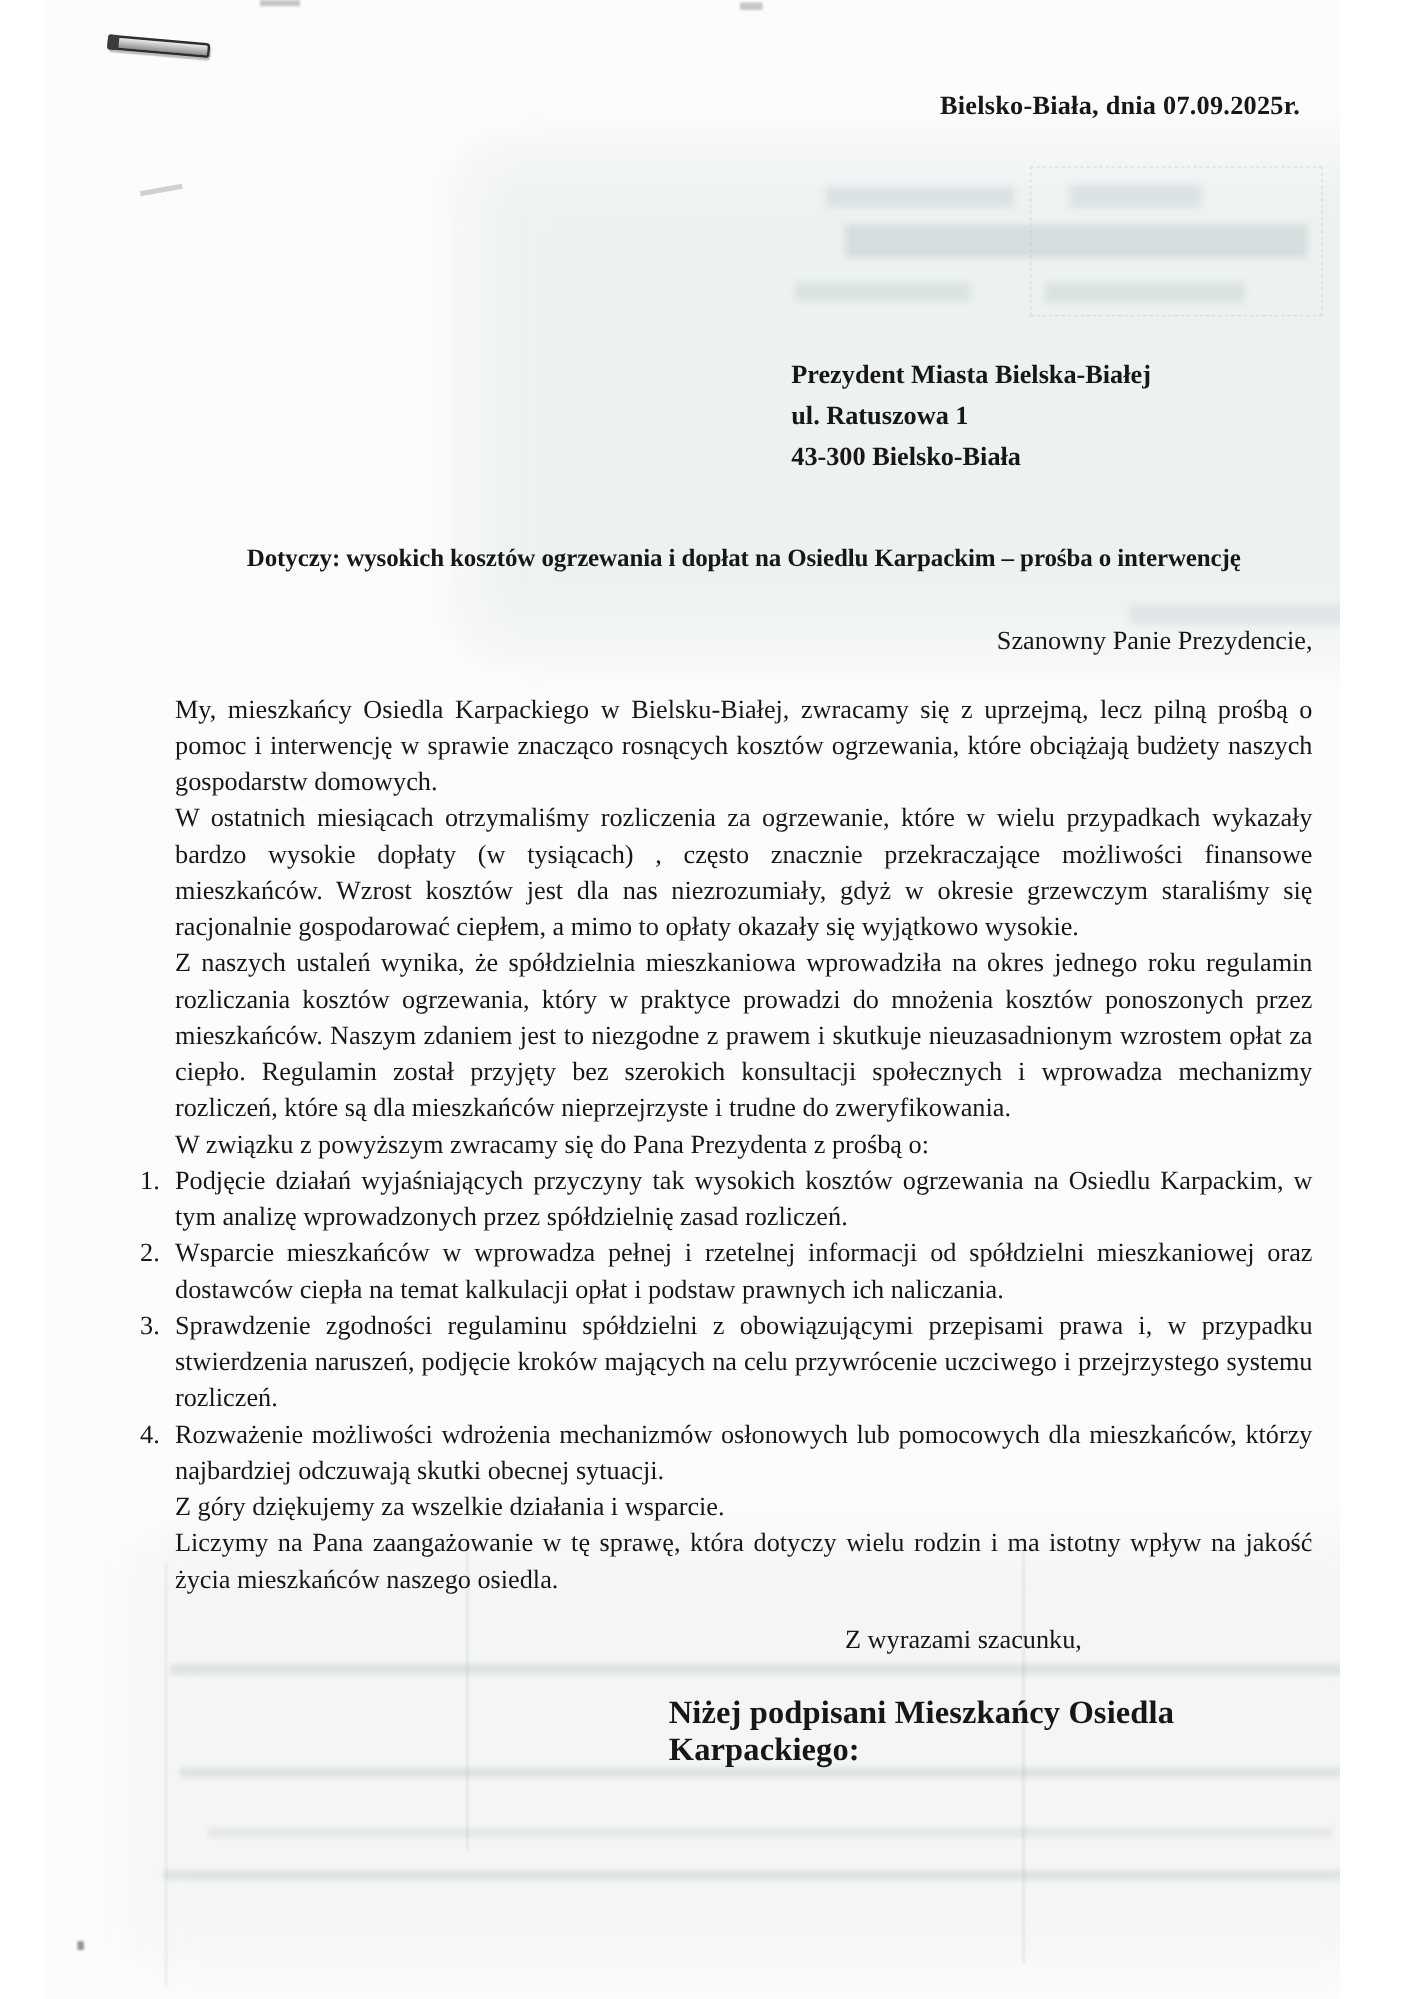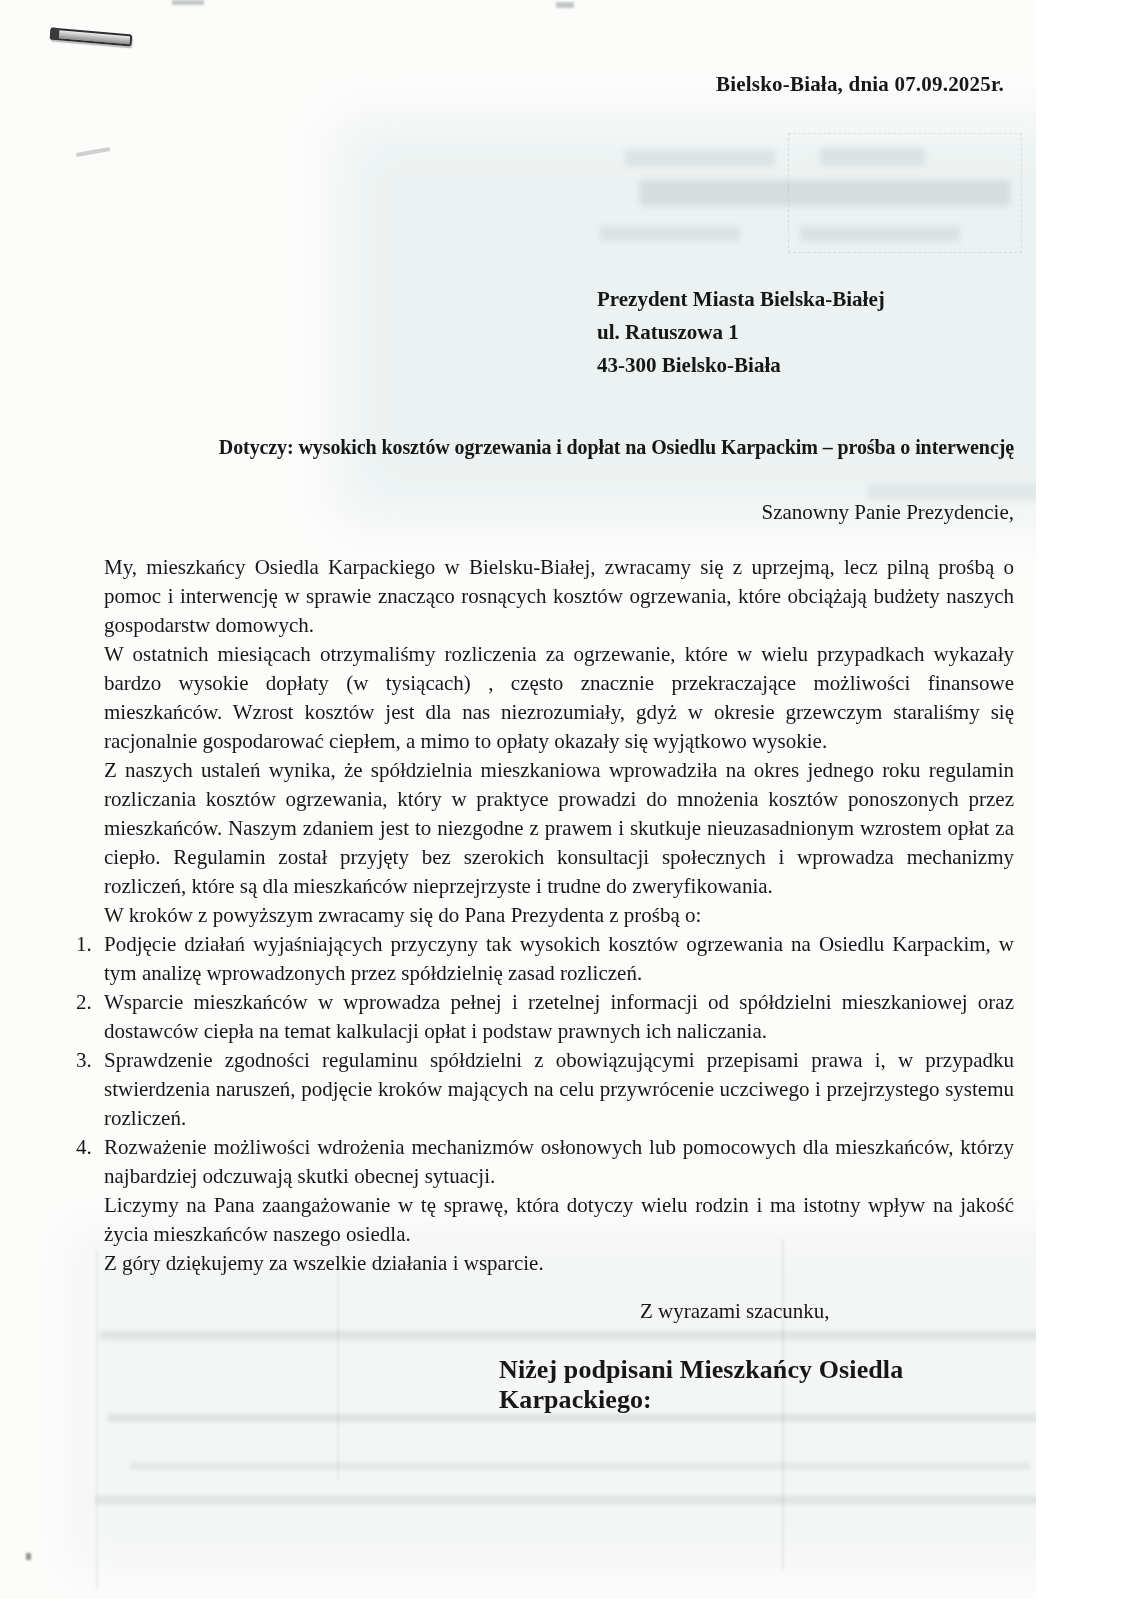--- a/index.html
+++ b/index.html
@@ -4,20 +4,21 @@
 <style>
   html, body { margin: 0; padding: 0; background: #ffffff; }
   .page {
     position: relative;
     width: 1036px;
     height: 1599px;
     background: #fcfcfb;
     overflow: hidden;
     font-family: "Liberation Serif", "DejaVu Serif", serif;
     color: #171717;
+    margin-left: 36px;
   }
 
   
   .art { position: absolute; pointer-events: none; }
   .tint1 { left: 340px; top: 125px; width: 750px; height: 390px;
            background: rgba(223, 234, 234, 0.55); filter: blur(26px); }
   .tint2 { left: 70px; top: 1230px; width: 1000px; height: 340px;
            background: rgba(228, 235, 236, 0.35); filter: blur(22px); }
 
   .smudge { background: rgba(168, 180, 185, 0.26); filter: blur(3px); }
@@ -73,21 +74,21 @@
   .recipient {
     position: absolute; top: 283px; left: 597px;
     font-weight: bold; font-size: 21px; line-height: 33px;
   }
   .content {
     position: absolute; top: 433px; left: 104px; width: 910px;
     font-size: 21px; line-height: 29px; text-align: justify;
   }
   .subject {
     font-weight: bold; font-size: 20px; letter-spacing: -0.1px;
-    white-space: nowrap; margin: 0 0 36px 0; text-align: right;
+    white-space: nowrap; margin: 0 0 36px 0; text-align: center;
   }
   .salutation { margin: 0 0 26px 0; text-align: right; }
   .content p.bodypar { margin: 0; }
   .reqlist { margin: 0; }
   .reqitem { position: relative; margin: 0; }
   .reqitem .num {
     position: absolute; left: -28px; top: 0; width: 26px; text-align: left;
   }
   .b { font-weight: normal; }
   .signoff {
@@ -135,41 +136,41 @@
     <div>43-300 Bielsko-Biała</div>
   </div>
 
   <div class="content">
     <p class="subject">Dotyczy: wysokich kosztów ogrzewania i dopłat na Osiedlu Karpackim – prośba o interwencję</p>
     <p class="salutation">Szanowny Panie Prezydencie,</p>
 
     <p class="bodypar"><span>My, mieszkańcy Osiedla Karpackiego w Bielsku-Białej, zwracamy się z uprzejmą, lecz pilną prośbą o pomoc i interwencję w sprawie znacząco rosnących kosztów ogrzewania, które obciążają budżety naszych gospodarstw domowych.</span></p>
     <p class="bodypar"><span>W ostatnich miesiącach otrzymaliśmy rozliczenia za ogrzewanie, które w wielu przypadkach wykazały </span><span class="b">bardzo wysokie dopłaty (w tysiącach)</span><span> , często znacznie przekraczające możliwości finansowe mieszkańców. Wzrost kosztów jest dla nas niezrozumiały, gdyż w okresie grzewczym staraliśmy się racjonalnie gospodarować ciepłem, a mimo to opłaty okazały się wyjątkowo wysokie.</span></p>
     <p class="bodypar"><span>Z naszych ustaleń wynika, że </span><span class="b">spółdzielnia mieszkaniowa wprowadziła na okres jednego roku regulamin rozliczania kosztów ogrzewania, który w praktyce prowadzi do mnożenia kosztów ponoszonych przez mieszkańców.</span><span> Naszym zdaniem jest to </span><span class="b">niezgodne z prawem</span><span> i skutkuje nieuzasadnionym wzrostem opłat za ciepło. Regulamin został przyjęty bez szerokich konsultacji społecznych i wprowadza mechanizmy rozliczeń, które są dla mieszkańców nieprzejrzyste i trudne do zweryfikowania.</span></p>
-    <p class="bodypar"><span>W kroków z powyższym zwracamy się do Pana Prezydenta z prośbą o:</span></p>
+    <p class="bodypar"><span>W związku z powyższym zwracamy się do Pana Prezydenta z prośbą o:</span></p>
 
     <div class="reqlist">
       <div class="reqitem">
         <span class="num">1.</span>
         <span><span class="b">Podjęcie działań wyjaśniających</span><span> przyczyny tak wysokich kosztów ogrzewania na Osiedlu Karpackim, w tym analizę wprowadzonych przez spółdzielnię zasad rozliczeń.</span></span>
       </div>
       <div class="reqitem">
         <span class="num">2.</span>
         <span><span>Wsparcie mieszkańców w wprowadza </span><span class="b">pełnej i rzetelnej informacji</span><span> od spółdzielni mieszkaniowej oraz dostawców ciepła na temat kalkulacji opłat i podstaw prawnych ich naliczania.</span></span>
       </div>
       <div class="reqitem">
         <span class="num">3.</span>
         <span><span class="b">Sprawdzenie zgodności regulaminu spółdzielni z obowiązującymi przepisami prawa</span><span> i, w przypadku stwierdzenia naruszeń, podjęcie kroków mających na celu przywrócenie uczciwego i przejrzystego systemu rozliczeń.</span></span>
       </div>
       <div class="reqitem">
         <span class="num">4.</span>
         <span><span>Rozważenie możliwości </span><span class="b">wdrożenia mechanizmów osłonowych lub pomocowych</span><span> dla mieszkańców, którzy najbardziej odczuwają skutki obecnej sytuacji.</span></span>
       </div>
     </div>
 
+    <p class="bodypar"><span>Z góry dziękujemy za wszelkie działania i wsparcie.</span></p>
     <p class="bodypar"><span>Liczymy na Pana zaangażowanie w tę sprawę, która dotyczy wielu rodzin i ma istotny wpływ na jakość życia mieszkańców naszego osiedla.</span></p>
-    <p class="bodypar"><span>Z góry dziękujemy za wszelkie działania i wsparcie.</span></p>
   </div>
 
   <div class="signoff">Z wyrazami szacunku,</div>
   <div class="signatories">Niżej podpisani Mieszkańcy Osiedla Karpackiego:</div>
 
 </div>
 
 </body></html>

